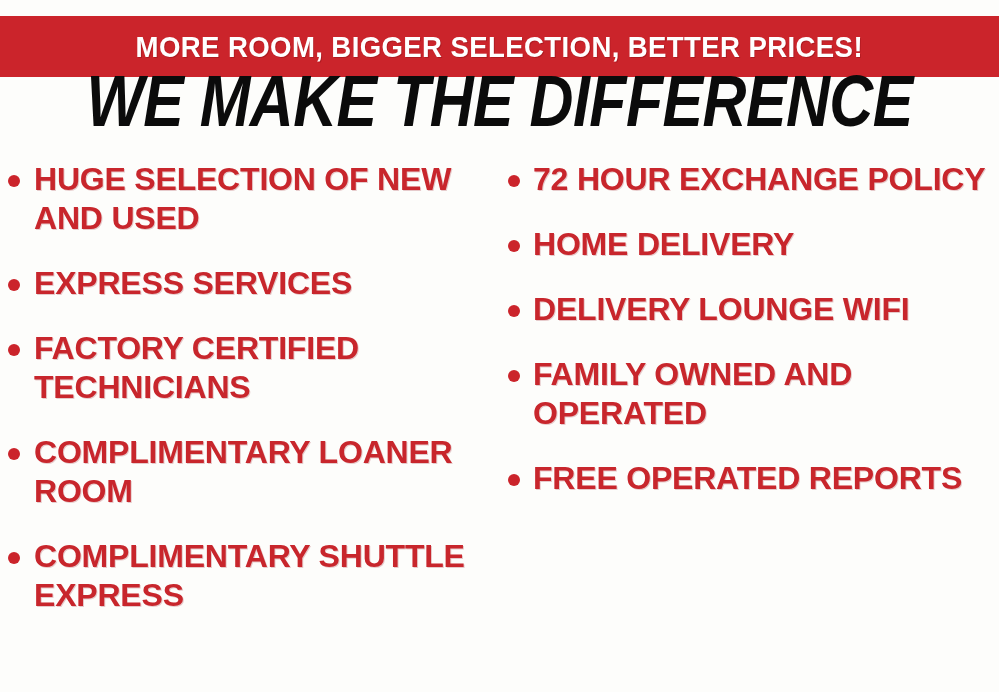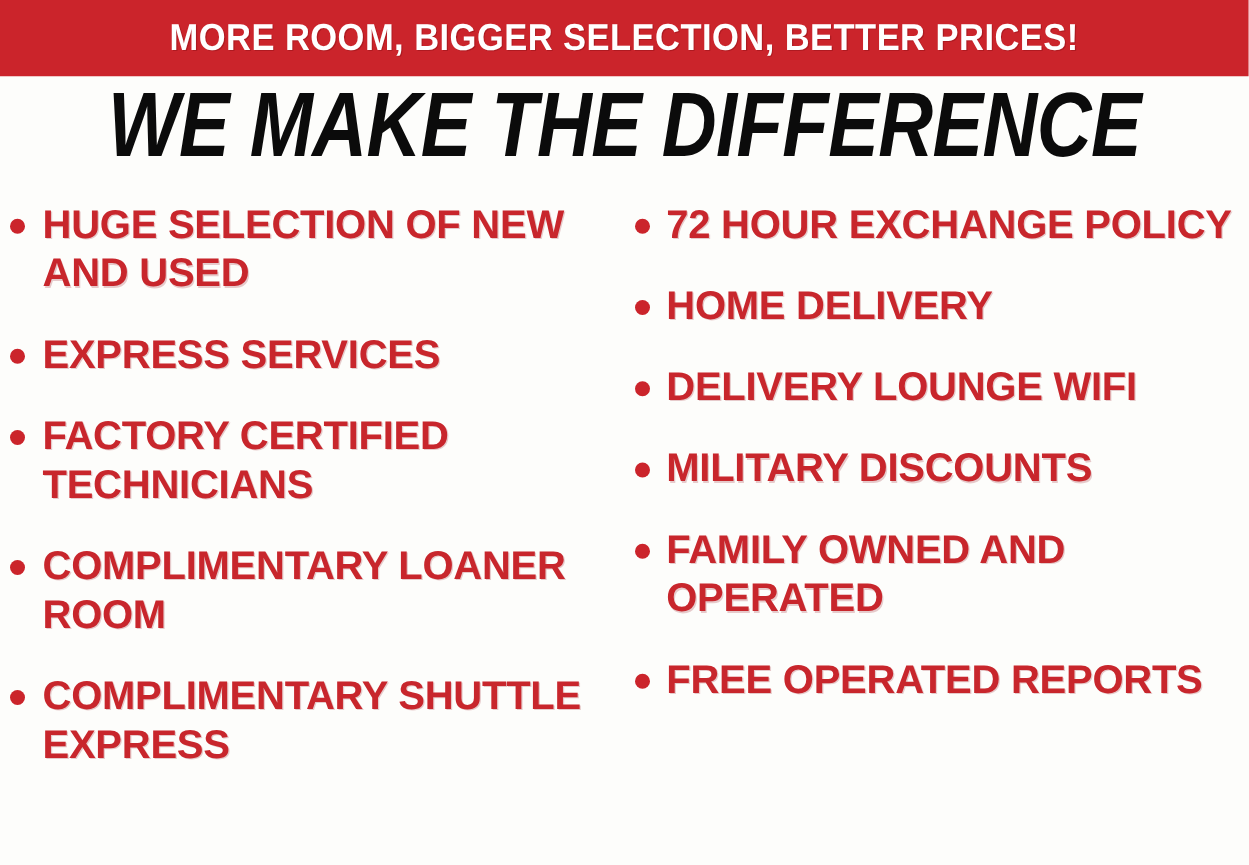--- a/index.html
+++ b/index.html
@@ -13,21 +13,21 @@
   body {
     background: #fdfdfb;
     font-family: "Liberation Sans", sans-serif;
     position: relative;
   }
 
   
   #banner {
     position: absolute;
     left: 0;
-    top: 0;
+    top: 16px;
     width: 999px;
     height: 61px;
     background: #cb242b;
     display: flex;
     align-items: center;
     justify-content: center;
   }
 
   #banner-text {
     color: #ffffff;
@@ -155,24 +155,20 @@
     <div class="bullet-item">
       <span class="bullet-dot"></span>
       <span class="bullet-label">HOME DELIVERY</span>
     </div>
     <div class="bullet-item">
       <span class="bullet-dot"></span>
       <span class="bullet-label">DELIVERY LOUNGE WIFI</span>
     </div>
     <div class="bullet-item">
       <span class="bullet-dot"></span>
-      <span class="bullet-label">MILITARY DISCOUNTS</span>
-    </div>
-    <div class="bullet-item">
-      <span class="bullet-dot"></span>
       <span class="bullet-label">FAMILY OWNED AND OPERATED</span>
     </div>
     <div class="bullet-item">
       <span class="bullet-dot"></span>
       <span class="bullet-label">FREE OPERATED REPORTS</span>
     </div>
   </div>
 
 </div>
 

